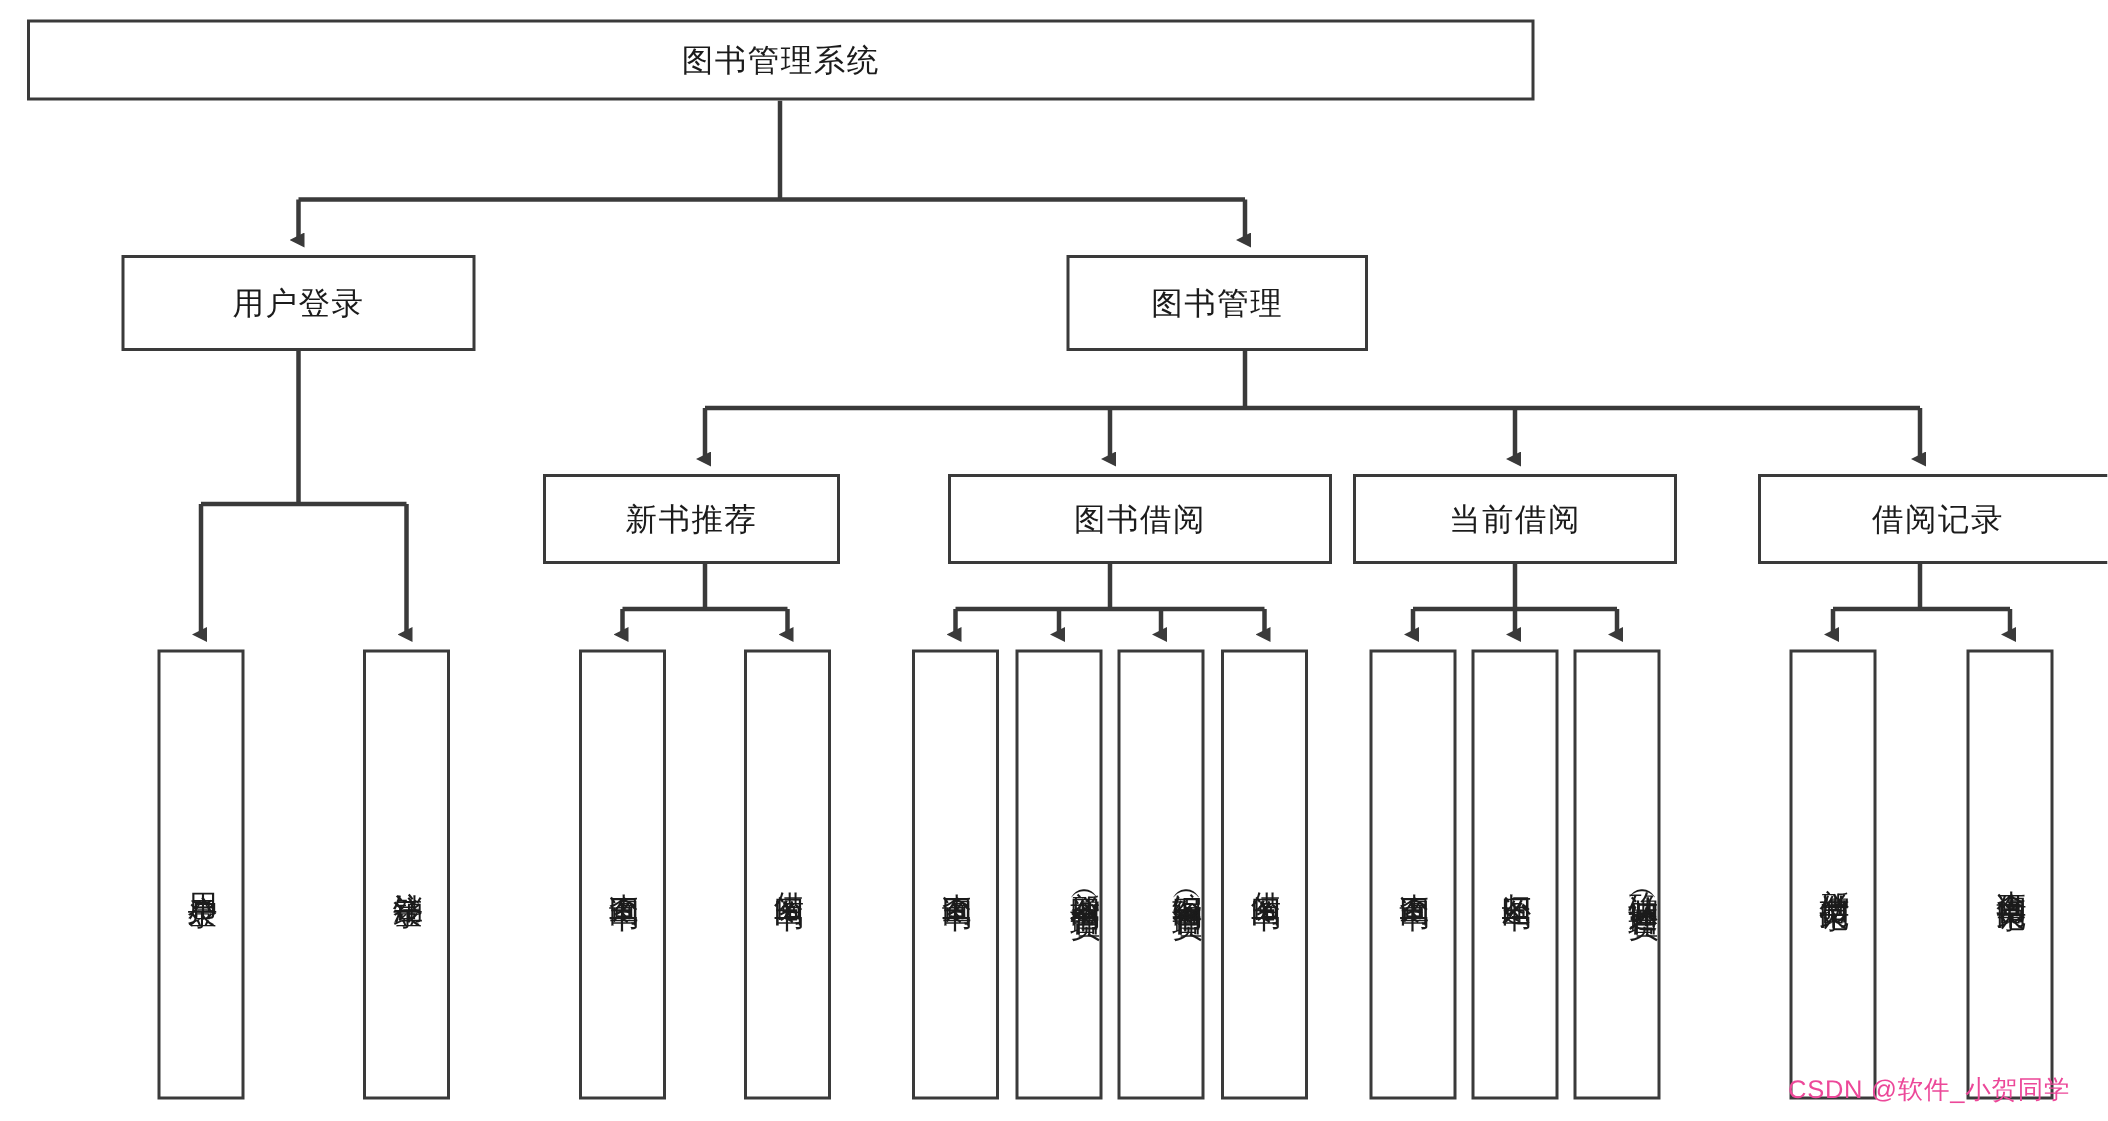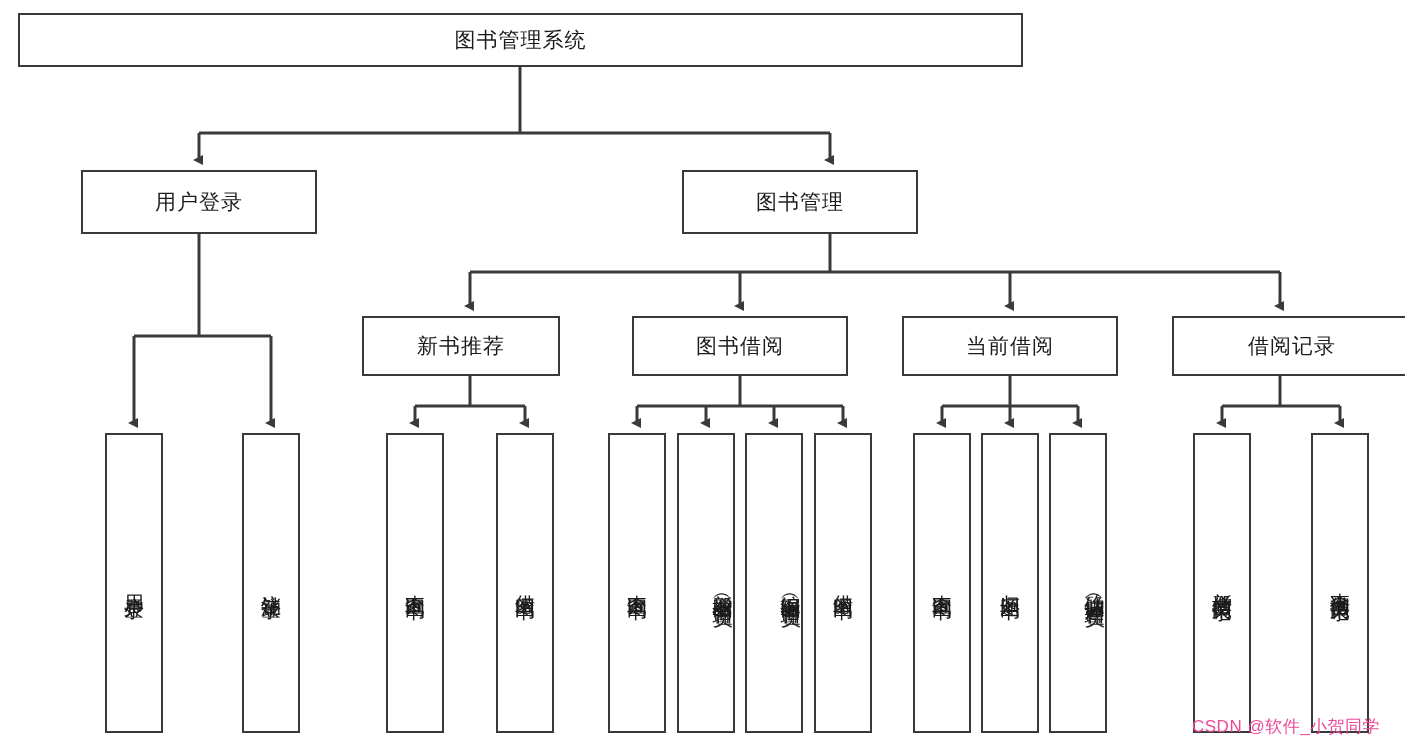--- a/index.html
+++ b/index.html
@@ -117,28 +117,28 @@
     </g>
   </svg>
 
   <div class="node horiz" style="left:18px; top:13px; width:1005px; height:54px;">
     <span>图书管理系统</span>
   </div>
 
   <div class="node horiz" style="left:81px; top:170px; width:236px; height:64px;">
     <span>用户登录</span>
   </div>
-  <div class="node horiz" style="left:682px; top:170px; width:236px; height:64px;">
+  <div class="node horiz" style="left:711px; top:170px; width:201px; height:64px;">
     <span>图书管理</span>
   </div>
 
   <div class="node horiz" style="left:362px; top:316px; width:198px; height:60px;">
     <span>新书推荐</span>
   </div>
-  <div class="node horiz" style="left:632px; top:316px; width:216px; height:60px;">
+  <div class="node horiz" style="left:632px; top:316px; width:256px; height:60px;">
     <span>图书借阅</span>
   </div>
   <div class="node horiz" style="left:902px; top:316px; width:216px; height:60px;align-items:center;">
     <span>当前借阅</span>
   </div>
   <div class="node horiz" style="left:1172px; top:316px; width:240px; height:60px;">
     <span>借阅记录</span>
   </div>
 
   <div class="node leaf centered" style="left:105px; top:433px; width:58px; height:300px;">

